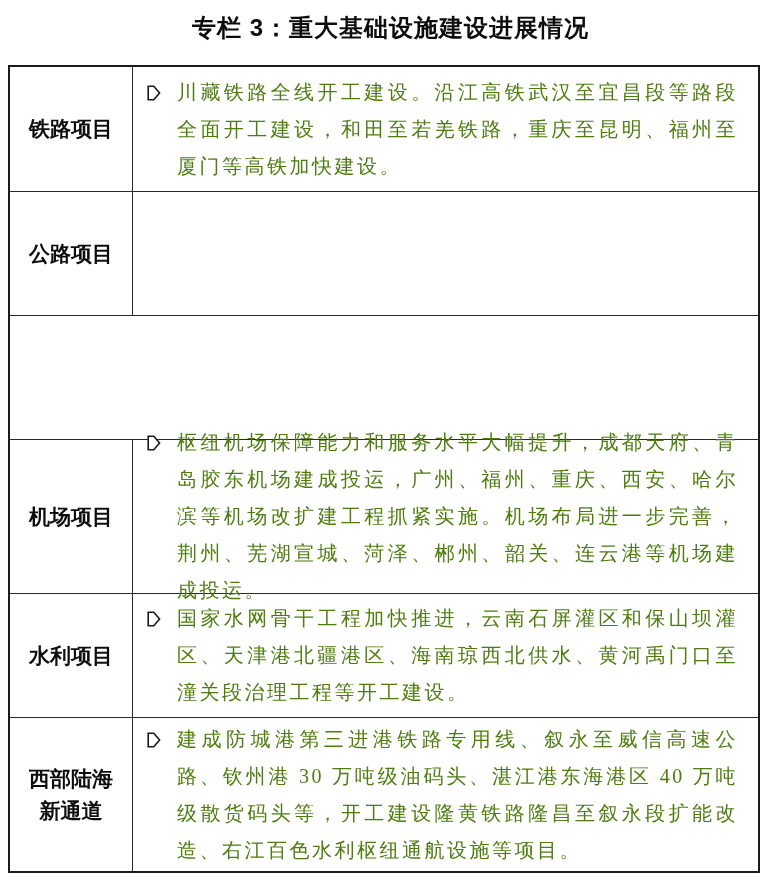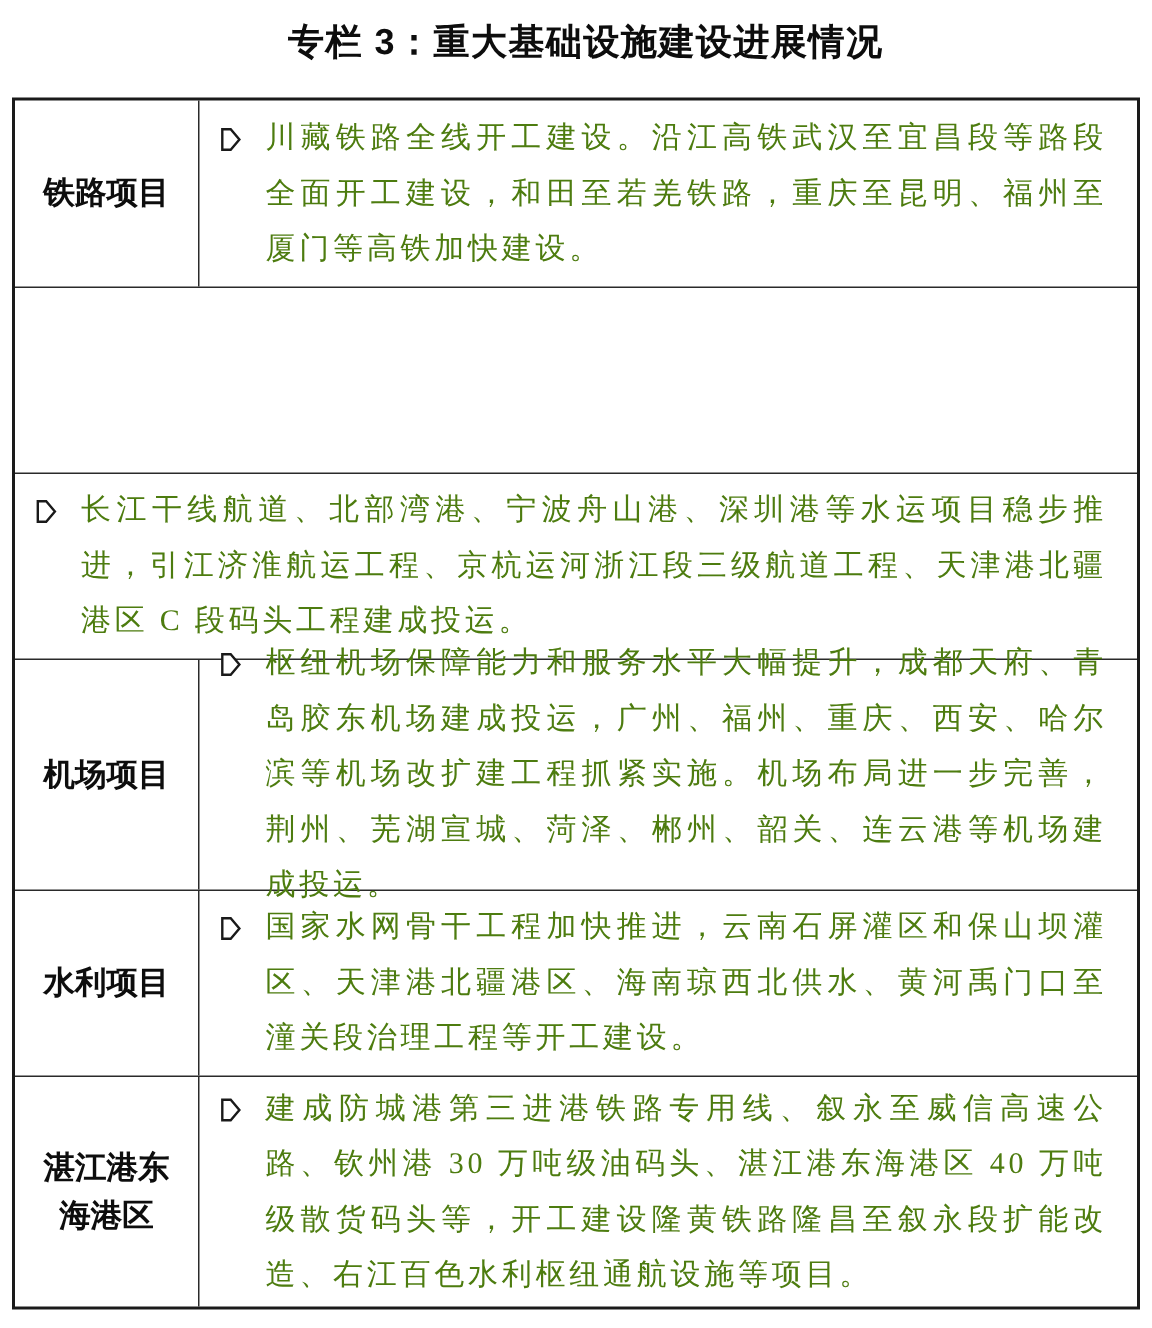--- a/index.html
+++ b/index.html
@@ -107,33 +107,24 @@
             <svg width="14" height="16" viewBox="0 0 14 16">
                 <polygon points="1.2,1.2 6.8,1.2 12.6,8 6.8,14.8 1.2,14.8" fill="#ffffff" stroke="#1a1a1a" stroke-width="1.6"></polygon>
               </svg>
           </span>
           <div class="content-text">川藏铁路全线开工建设。沿江高铁武汉至宜昌段等路段全面开工建设，和田至若羌铁路，重庆至昆明、福州至厦门等高铁加快建设。</div>
         </div>
       </div>
     </div>
 
     <div class="row h3">
+      <div class="label-cell">公路项目</div>
     </div>
 
     <div class="row h3">
-      <div class="content-cell">
-        <div class="content-inner">
-          <span class="bullet">
-            <svg width="14" height="16" viewBox="0 0 14 16">
-                <polygon points="1.2,1.2 6.8,1.2 12.6,8 6.8,14.8 1.2,14.8" fill="#ffffff" stroke="#1a1a1a" stroke-width="1.6"></polygon>
-              </svg>
-          </span>
-          <div class="content-text">长江干线航道、北部湾港、宁波舟山港、深圳港等水运项目稳步推进，引江济淮航运工程、京杭运河浙江段三级航道工程、天津港北疆港区 C 段码头工程建成投运。</div>
-        </div>
-      </div>
     </div>
 
     <div class="row h4">
       <div class="label-cell">机场项目</div>
       <div class="content-cell">
         <div class="content-inner">
           <span class="bullet">
             <svg width="14" height="16" viewBox="0 0 14 16">
                 <polygon points="1.2,1.2 6.8,1.2 12.6,8 6.8,14.8 1.2,14.8" fill="#ffffff" stroke="#1a1a1a" stroke-width="1.6"></polygon>
               </svg>
@@ -151,21 +142,21 @@
             <svg width="14" height="16" viewBox="0 0 14 16">
                 <polygon points="1.2,1.2 6.8,1.2 12.6,8 6.8,14.8 1.2,14.8" fill="#ffffff" stroke="#1a1a1a" stroke-width="1.6"></polygon>
               </svg>
           </span>
           <div class="content-text">国家水网骨干工程加快推进，云南石屏灌区和保山坝灌区、天津港北疆港区、海南琼西北供水、黄河禹门口至潼关段治理工程等开工建设。</div>
         </div>
       </div>
     </div>
 
     <div class="row h4">
-      <div class="label-cell">湛江港东海港区</div>
+      <div class="label-cell">西部陆海新通道</div>
       <div class="content-cell">
         <div class="content-inner">
           <span class="bullet">
             <svg width="14" height="16" viewBox="0 0 14 16">
                 <polygon points="1.2,1.2 6.8,1.2 12.6,8 6.8,14.8 1.2,14.8" fill="#ffffff" stroke="#1a1a1a" stroke-width="1.6"></polygon>
               </svg>
           </span>
           <div class="content-text">建成防城港第三进港铁路专用线、叙永至威信高速公路、钦州港 30 万吨级油码头、湛江港东海港区 40 万吨级散货码头等，开工建设隆黄铁路隆昌至叙永段扩能改造、右江百色水利枢纽通航设施等项目。</div>
         </div>
       </div>

